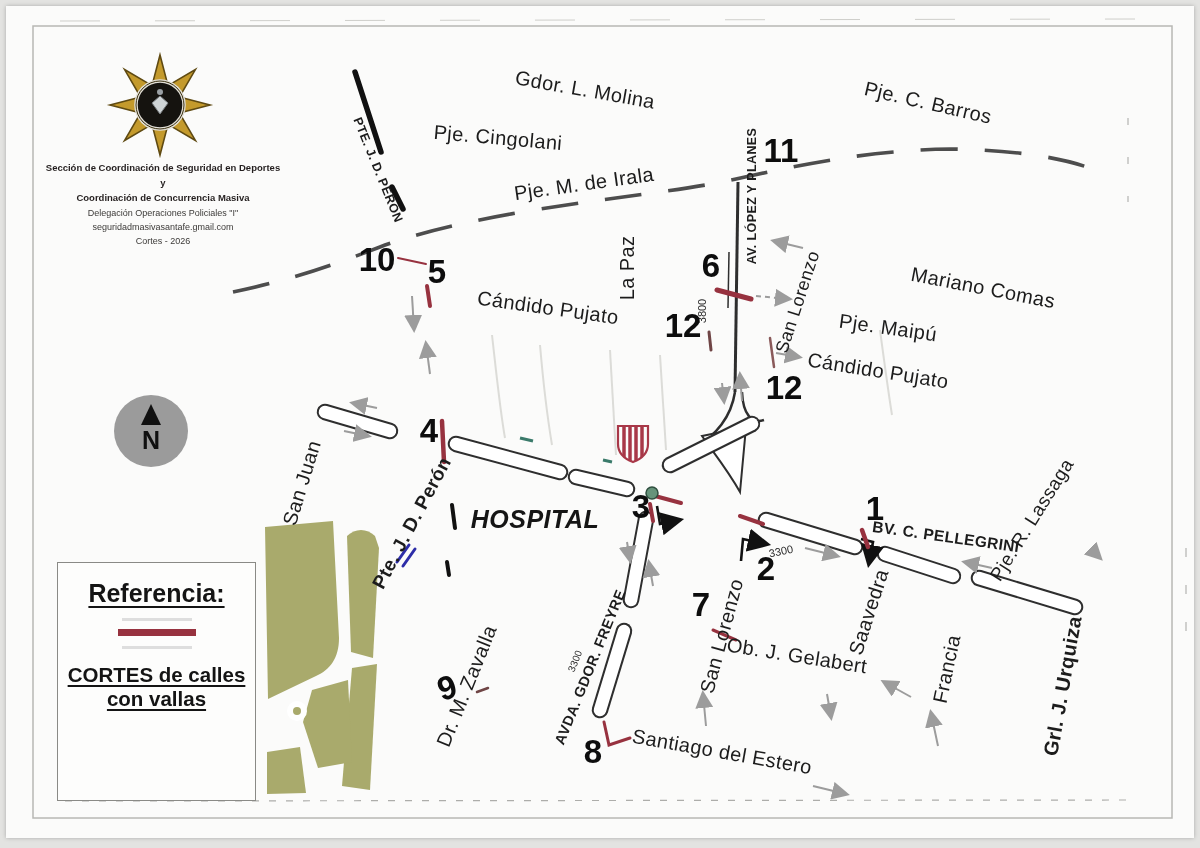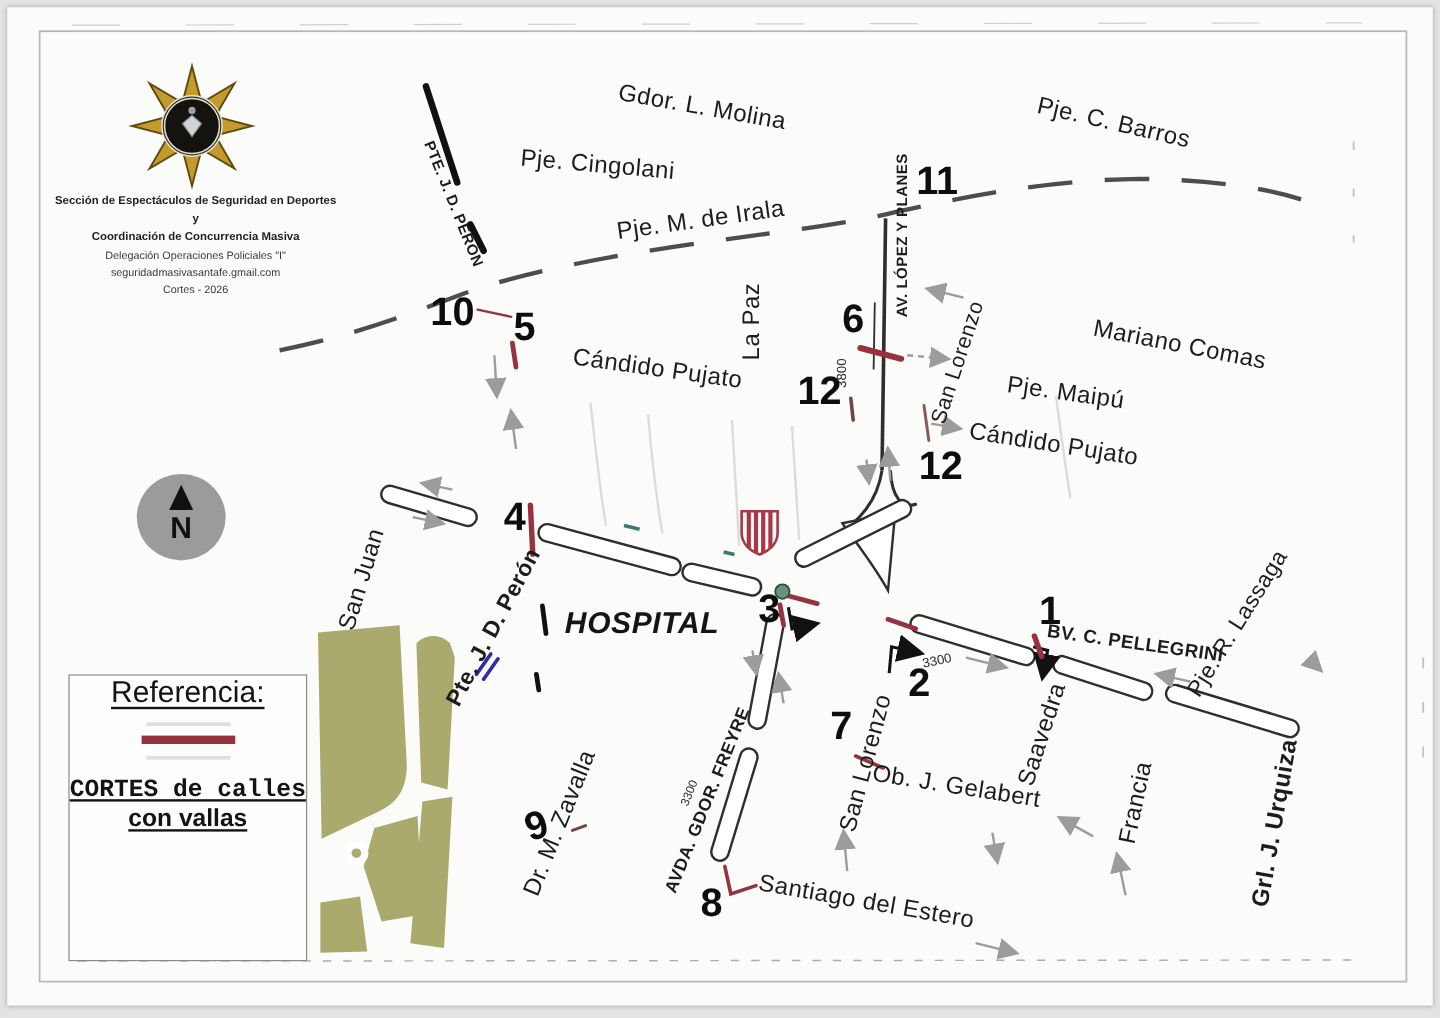--- a/index.html
+++ b/index.html
@@ -11,24 +11,24 @@
   
   .org{left:44px;top:160px;width:238px;text-align:center;color:#241f1f;}
   .org div{line-height:1.6;}
   .org .b{font-weight:bold;font-size:9.5px;}
   .org .r{font-size:9px;color:#3c3a38;}
   
   .hospital{left:535px;top:520px;transform:translate(-50%,-50%);text-align:right;
     font-weight:bold;font-style:italic;font-size:25px;letter-spacing:.5px;color:#151515;line-height:1.1;white-space:nowrap;}
   
   .legend{left:57px;top:562px;width:197px;height:237px;border:1.5px solid #8a8a86;background:#fdfdfc;text-align:center;color:#141414;}
-  .legend .title{font-size:25px;font-weight:normal;text-decoration:underline;text-underline-offset:4px;}
+  .legend .title{margin-top:16px;font-size:25px;font-weight:bold;text-decoration:underline;text-underline-offset:4px;}
   .legend .ghost{width:70px;height:3px;background:#dedede;margin:10px auto 0;}
   .legend .bar{width:78px;height:7px;margin:8px auto;}
-  .legend .lg1{margin-top:14px;font-size:20.5px;font-weight:bold;text-decoration:underline;text-underline-offset:3px;font-family:Liberation Mono, monospace;}
+  .legend .lg1{margin-top:14px;font-size:20.5px;font-weight:bold;text-decoration:underline;text-underline-offset:3px;}
   .legend .lg2{font-size:20.5px;font-weight:bold;text-decoration:underline;text-underline-offset:3px;}
   .legend .lg3,.legend .lg4{font-size:19.5px;margin-top:2px;}
   
   .compass{left:112px;top:392px;width:78px;height:78px;}
   .compass .n{position:absolute;left:50%;top:34px;transform:translateX(-50%);font-size:25px;font-weight:bold;color:#111;}
   
   .street-label{position:absolute;white-space:nowrap;color:#1c1c1c;letter-spacing:.4px;transform-origin:center;}
   .street-label.bold{font-weight:bold;}
   .closure-num{position:absolute;white-space:nowrap;font-weight:bold;font-size:33px;color:#0d0d0d;transform-origin:center;}
   .block-num{position:absolute;white-space:nowrap;color:#2a2a2a;transform-origin:center;}
@@ -191,21 +191,21 @@
     <g transform="translate(108,48)">
       <polygon points="52,7 60,37.6 87.4,21.6 71.4,49 102,57 71.4,65 87.4,92.4 60,76.4 52,107 44,76.4 16.6,92.4 32.6,65 2,57 32.6,49 16.6,21.6 44,37.6" fill="#c49a2c" stroke="#5f4a12" stroke-width="1.6"></polygon>
       <circle cx="52" cy="57" r="24" fill="#15130f" stroke="#e3e0d8" stroke-width="3.5"></circle>
       <circle cx="52" cy="57" r="24" fill="none" stroke="#3a3010" stroke-width="1"></circle>
       <path d="M44,55 L52,66 L60,55 L52,48 Z" fill="#cfd4d6" stroke="#7a7f82" stroke-width="1"></path>
       <circle cx="52" cy="44" r="3" fill="#9aa0a4"></circle>
     </g>
   </svg>
 
   <div class="abs org">
-    <div class="b">Sección de Espectáculos de Seguridad en Deportes y</div>
+    <div class="b">Sección de Coordinación de Seguridad en Deportes y</div>
     <div class="b">Coordinación de Concurrencia Masiva</div>
     <div class="r">Delegación Operaciones Policiales "I"</div>
     <div class="r">seguridadmasivasantafe.gmail.com</div>
     <div class="r">Cortes - 2026</div>
   </div>
 
   <div class="abs compass">
     <svg width="78" height="78" viewBox="0 0 78 78">
       <ellipse cx="39" cy="39" rx="37" ry="36" fill="#9b9b9b"></ellipse>
       <polygon points="39,12 29,33 49,33" fill="#111"></polygon>

